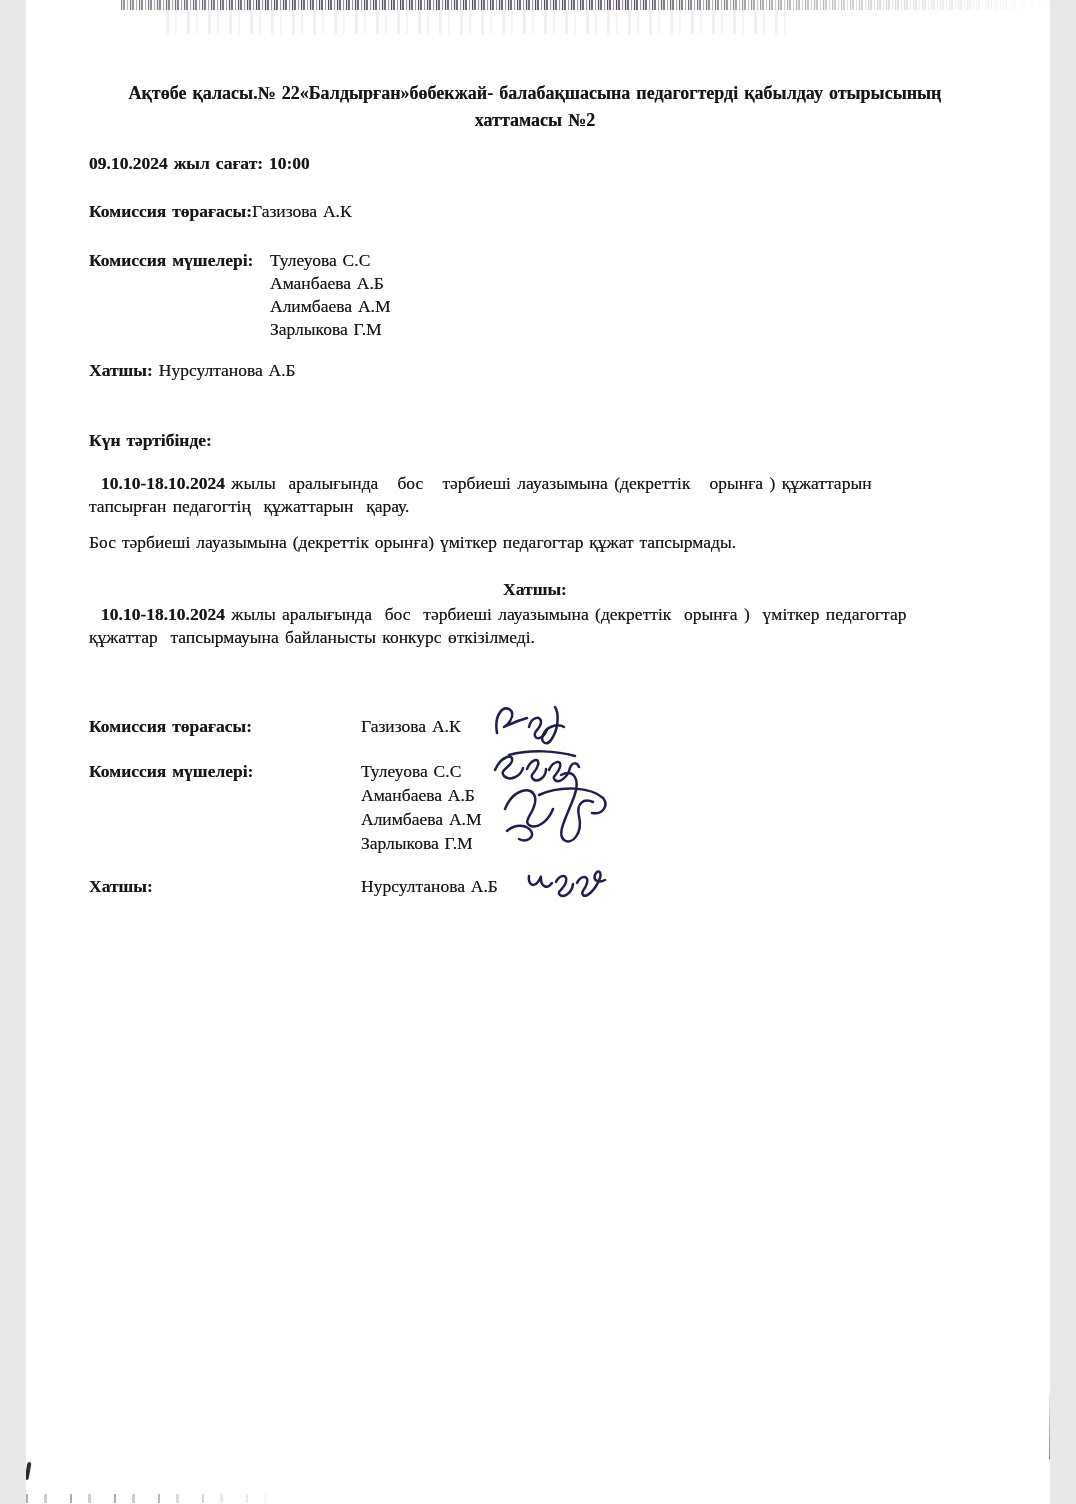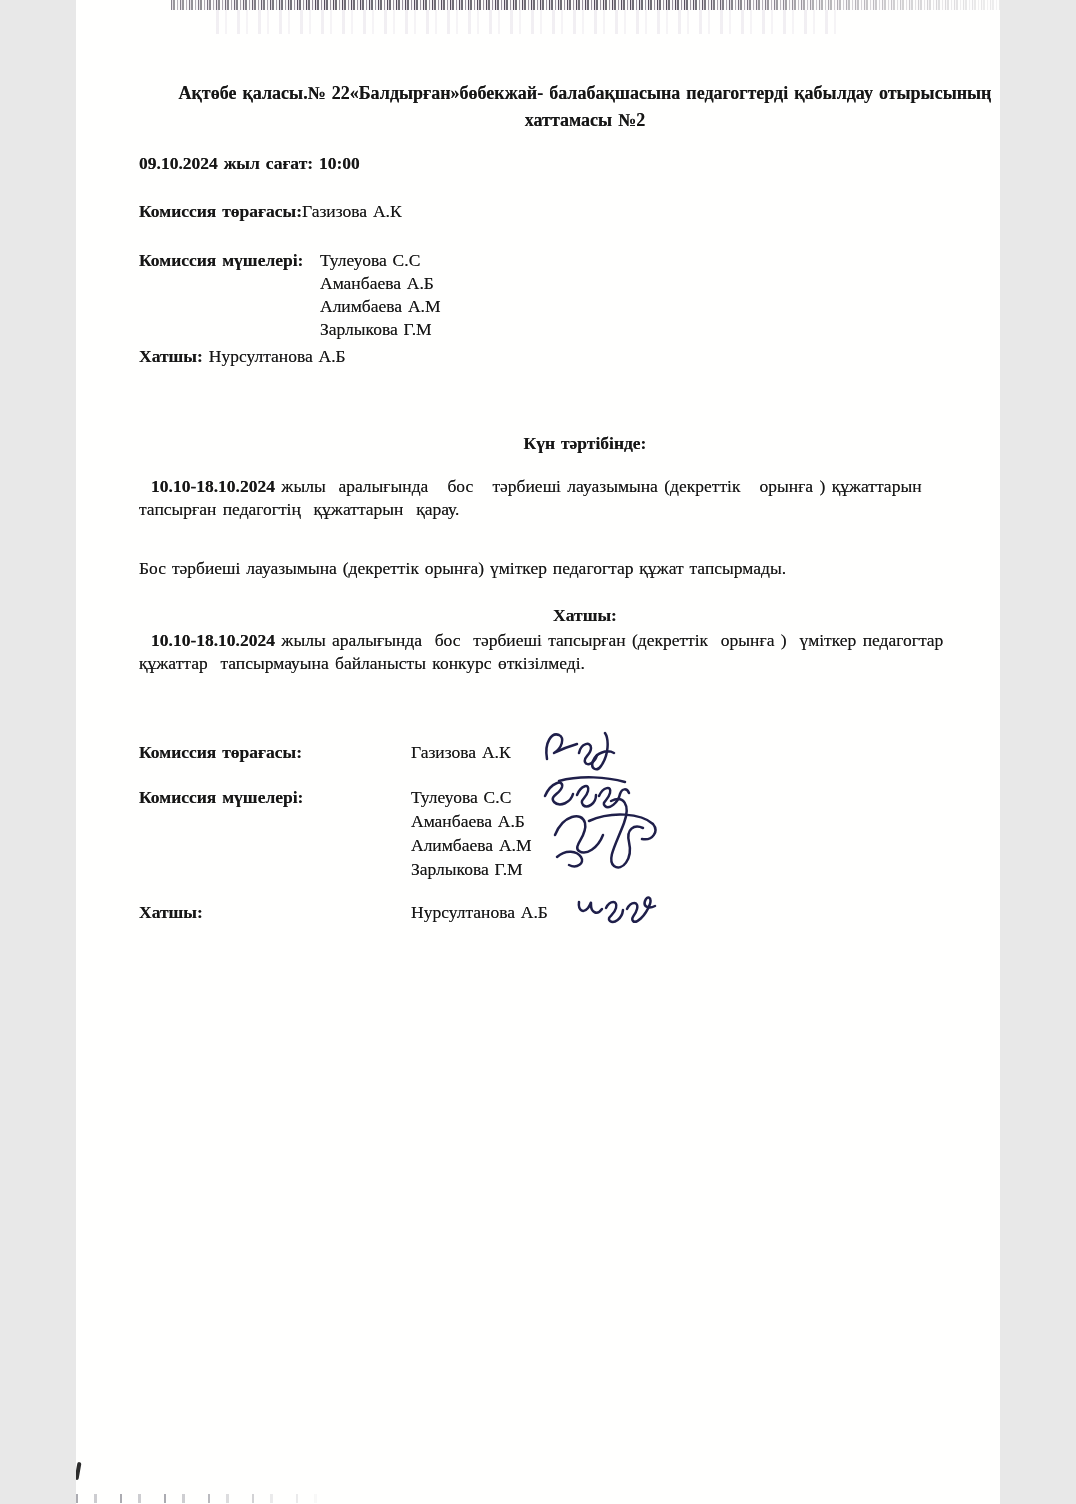--- a/index.html
+++ b/index.html
@@ -1,19 +1,19 @@
 <!DOCTYPE html>
 <html><head>
 <meta charset="utf-8">
 <style>
   * { margin:0; padding:0; box-sizing:border-box; }
   html,body { background:#e8e8e8; }
   .page {
     position:relative;
-    width:924px; height:1504px;
+    width:1024px; height:1504px;
     margin:0 auto;
     background:#fffffe;
     font-family:"Liberation Serif","DejaVu Serif",serif;
     color:#161616;
     overflow:hidden;
   }
   .content {
     position:absolute; left:63px; top:0; width:892px;
     font-size:17.5px; line-height:23px;
     text-shadow:0 0 .6px rgba(25,25,25,.65);
@@ -21,25 +21,25 @@
   }
   .bold { font-weight:700; }
   .pre { white-space:pre-wrap;font-family:Liberation Serif, serif; }
 
   .title { margin-top:80px; text-align:center; font-weight:700; font-size:18px; line-height:27px; }
   .datetime { margin-top:18px; font-weight:700; }
   .chair-line { margin-top:25px; }
   .members-row { margin-top:26px; display:flex; }
   .members-row .lbl { width:181px; flex:none; font-weight:700; }
   .members-list > div { line-height:23px; }
-  .secretary-line { margin-top:4px; }
+  .secretary-line { margin-top:18px; }
   .secretary-line .nm { margin-left:6px; }
-  .agenda-heading { margin-top:64px; text-align:center; font-weight:700; }
+  .agenda-heading { margin-top:47px; font-weight:700; }
   .para { margin-top:20px; text-indent:12px; word-spacing:2px; }
-  .agenda-note { margin-top:36px; }
+  .agenda-note { margin-top:13px; }
   .decision-heading { margin-top:24px; text-align:center; font-weight:700; }
   .decision-para { margin-top:2px; text-indent:12px; word-spacing:2px; }
 
   
   .sigblock { position:relative; margin-top:56px; height:215px; }
   .sigblock .slabel { position:absolute; left:0; font-weight:700; }
   .sigblock .sname  { position:absolute; left:272px; }
   .r-chair  { top:10px; }
   .r-mlabel { top:55px; }
   .r-m0 { top:55px; }  .r-m1 { top:79px; }  .r-m2 { top:103px; } .r-m3 { top:127px; }
@@ -143,21 +143,21 @@
     <p class="para">
       <span class="bold">10.10-18.10.2024</span><span class="pre"> жылы  аралығында   бос   тәрбиеші лауазымына (декреттік   орынға ) құжаттарын
 тапсырған педагогтің  құжаттарын  қарау.</span>
     </p>
 
     <p class="agenda-note">Бос  тәрбиеші лауазымына (декреттік  орынға) үміткер педагогтар құжат тапсырмады.</p>
 
     <p class="decision-heading">Хатшы:</p>
 
     <p class="decision-para">
-      <span class="bold">10.10-18.10.2024</span><span class="pre"> жылы аралығында  бос  тәрбиеші тапсырған (декреттік  орынға )  үміткер педагогтар
+      <span class="bold">10.10-18.10.2024</span><span class="pre"> жылы аралығында  бос  тәрбиеші лауазымына (декреттік  орынға )  үміткер педагогтар
 құжаттар  тапсырмауына байланысты конкурс өткізілмеді.</span>
     </p>
 
     <div class="sigblock">
       <span class="slabel r-chair">Комиссия  төрағасы:</span>
       <span class="sname r-chair">Газизова А.К</span>
 
       <span class="slabel r-mlabel">Комиссия мүшелері:</span>
       <span class="sname r-m0">Тулеуова С.С</span>
       <span class="sname r-m1">Аманбаева А.Б</span>

